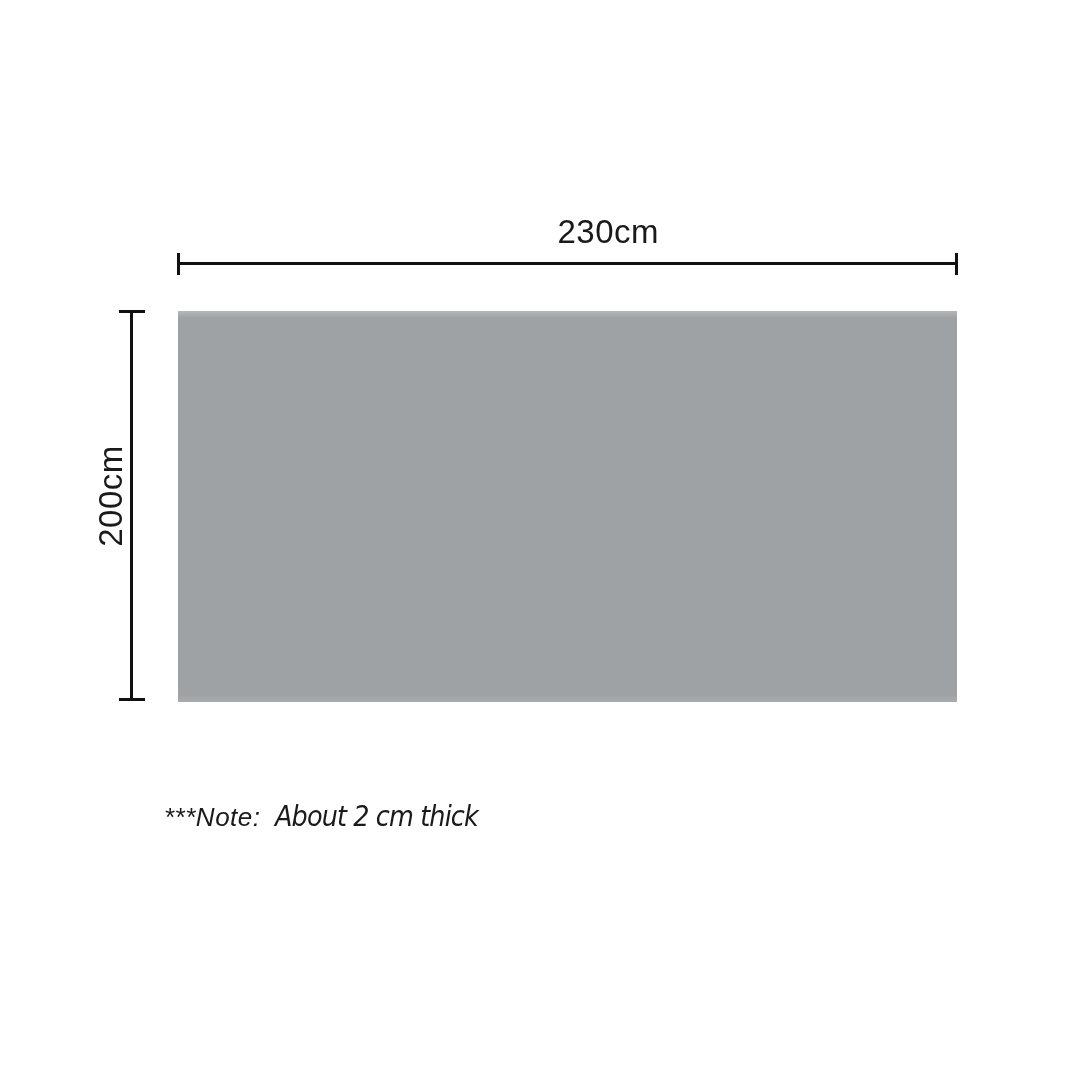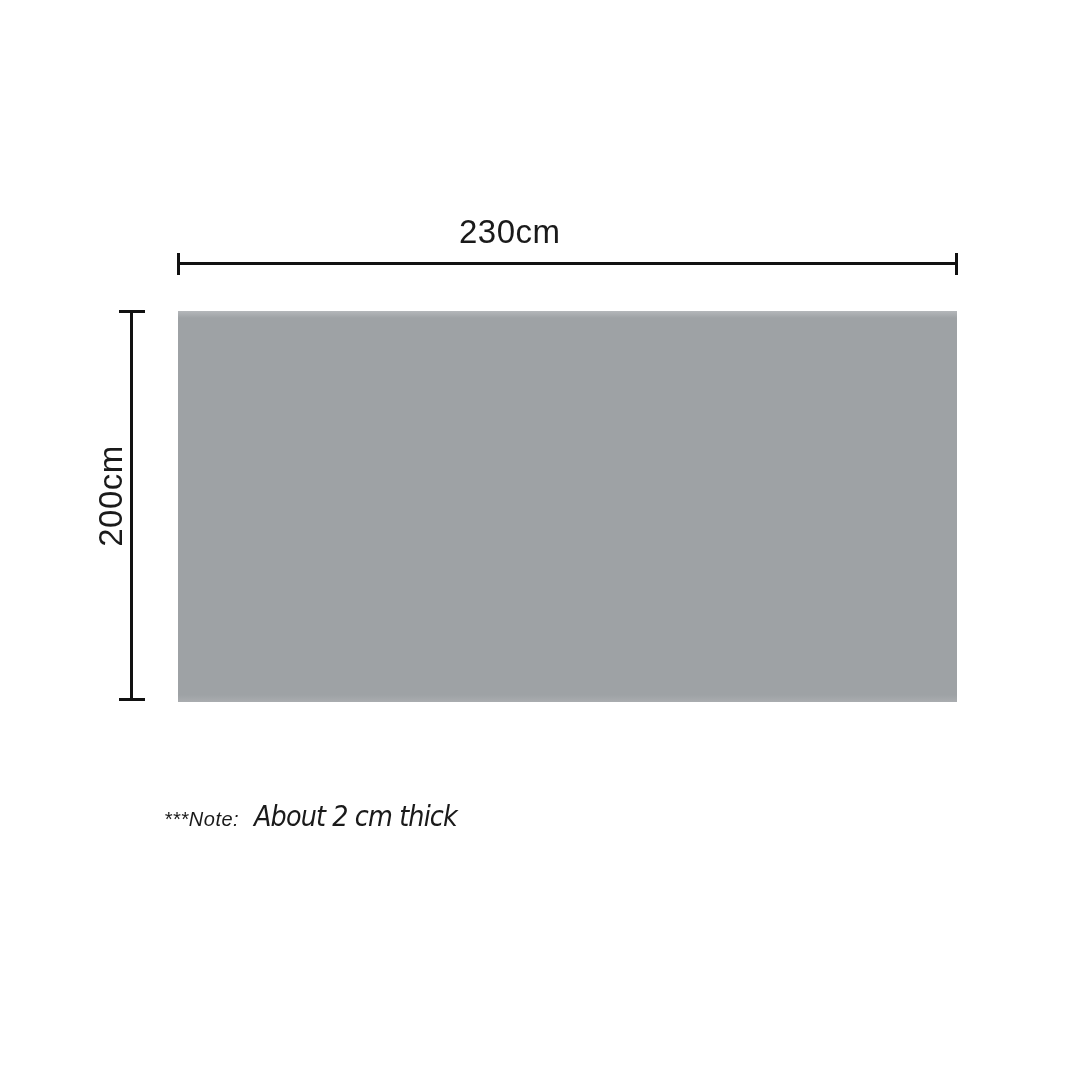--- a/index.html
+++ b/index.html
@@ -50,21 +50,21 @@
     background: var(--lines, #111111);
   }
   .h-dim-line .tick.left  { left: 0; }
   .h-dim-line .tick.right { right: 0; }
 
   .width-label {
     position: absolute;
     left: 459px;
     top: 215px;
     width: 200px;
-    text-align: left;
+    text-align: right;
     font-size: 33px;
     letter-spacing: 0.5px;
     line-height: 1;
   }
 
   
   .v-dim-line {
     position: absolute;
     left: 130px;
     top: 310px;
@@ -95,21 +95,21 @@
 
   
   .note {
     position: absolute;
     left: 164px;
     top: 799px;
     white-space: nowrap;
   }
   .note .note-prefix {
     font-style: italic;
-    font-size: 20px;
+    font-size: 26px;
     letter-spacing: 0.5px;
   }
   .note .note-body {
     display: inline-block;
     font-family: "DejaVu Sans", sans-serif;
     font-style: italic;
     font-size: 29px;
     letter-spacing: -1px;
     transform: scaleX(0.88);
     transform-origin: left center;

